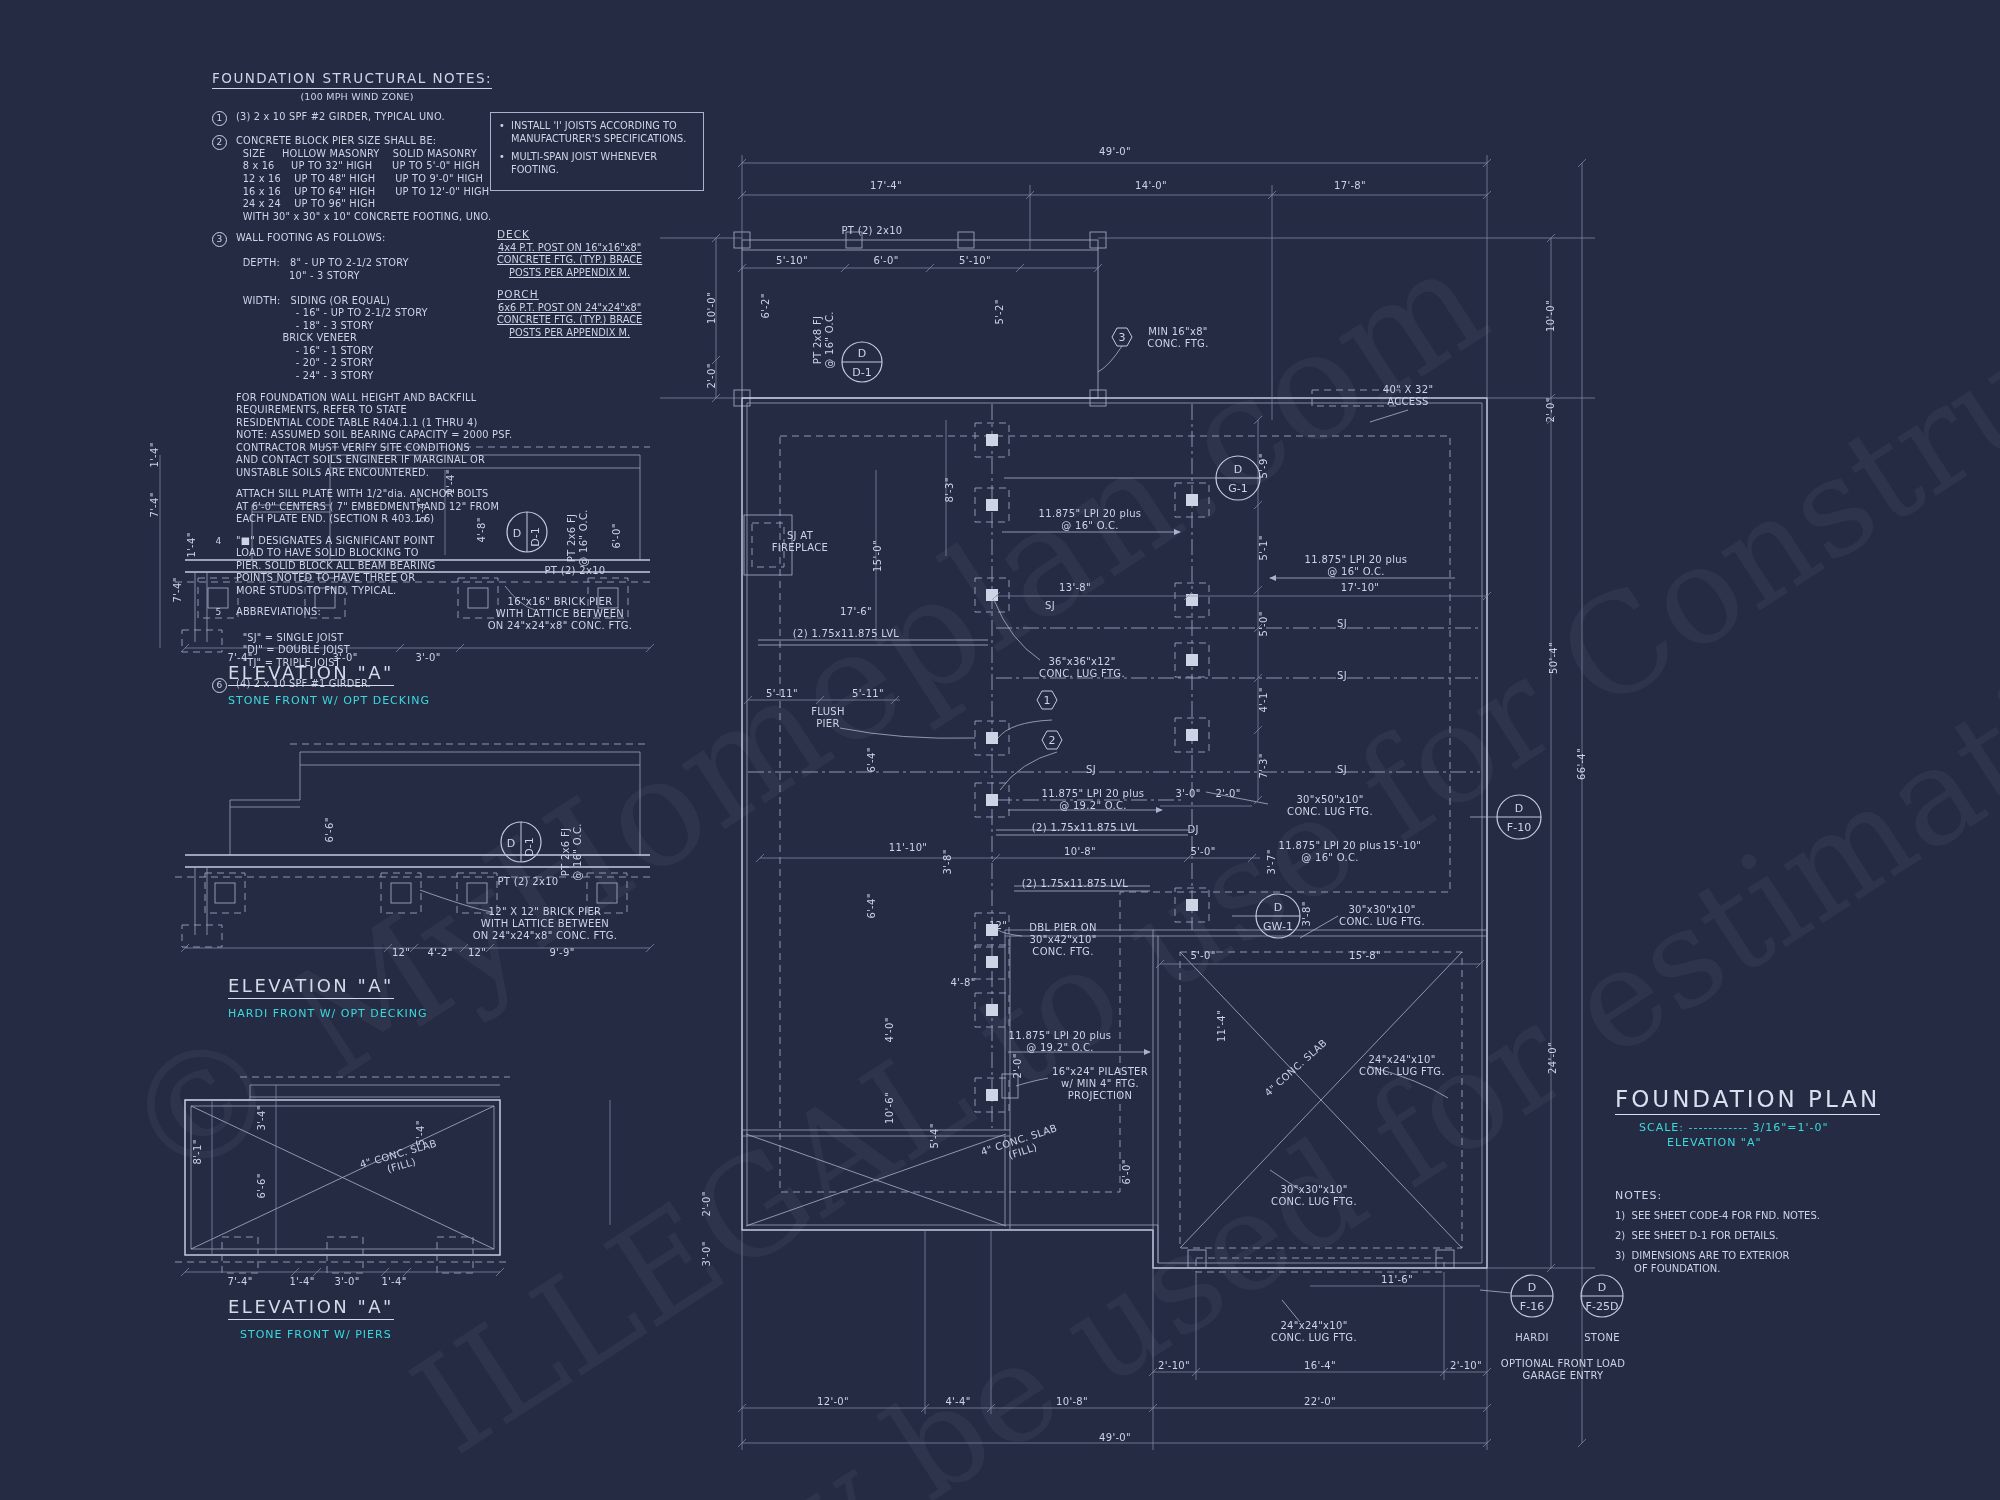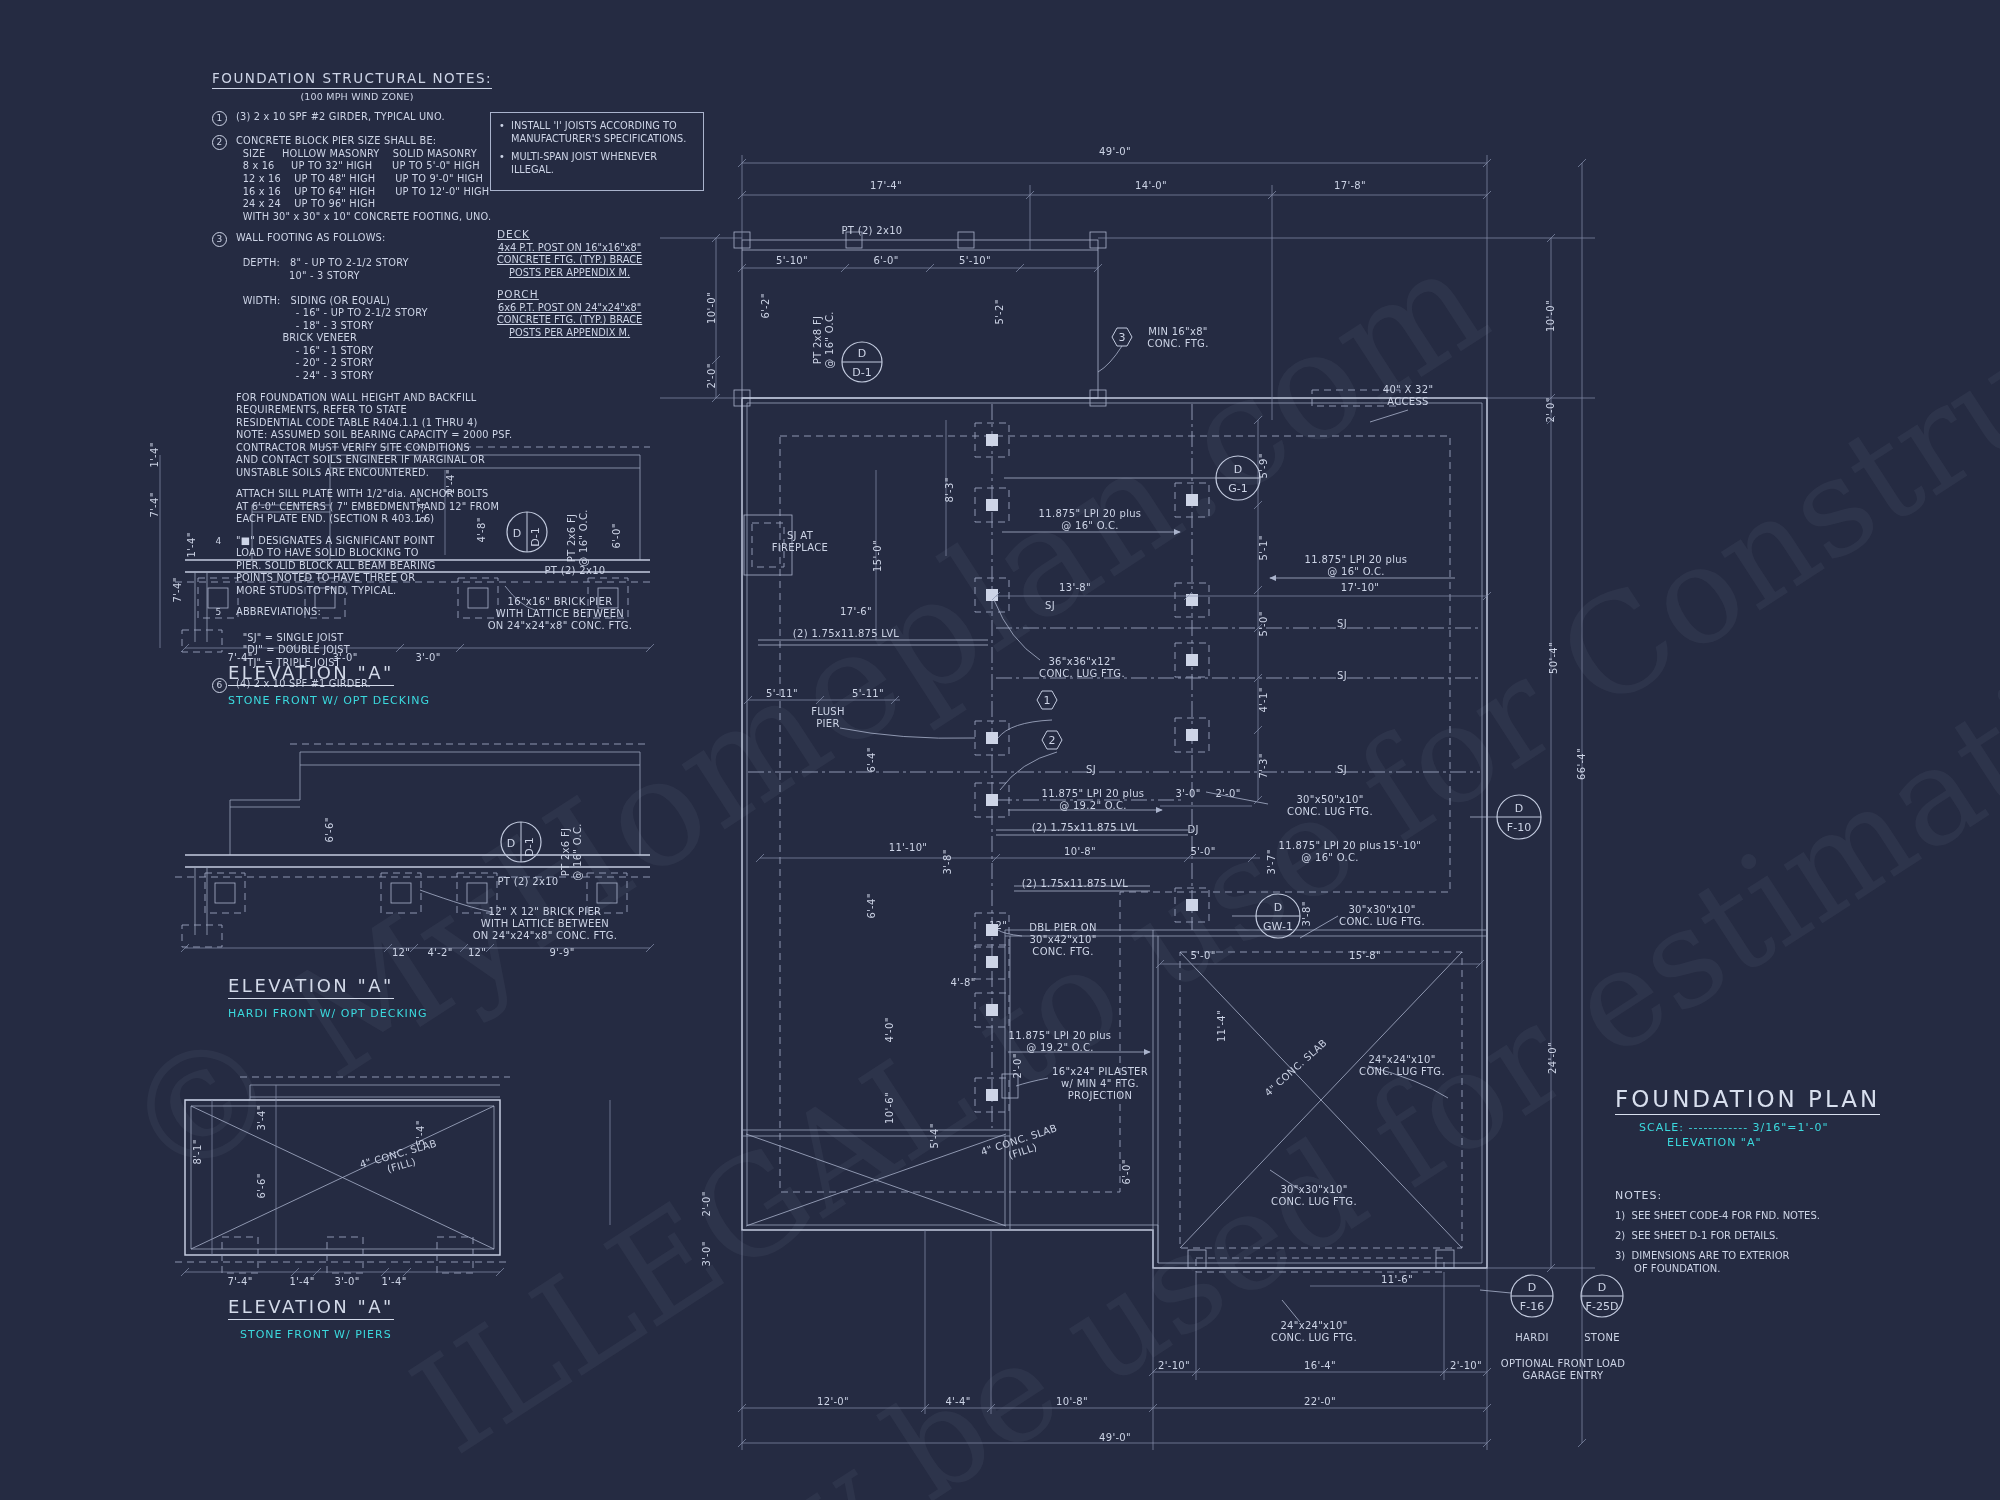--- a/index.html
+++ b/index.html
@@ -375,21 +375,21 @@
     <div class="nrow mk-circle">
         <div class="nmark"><span>6</span></div>
         <div class="ntext">(4) 2 x 10 SPF #1 GIRDER.</div>
       </div>
   </div>
 
   <div id="joistbox">
     <div class="jitem">INSTALL 'I' JOISTS ACCORDING TO
 MANUFACTURER'S SPECIFICATIONS.</div>
     <div class="jitem">MULTI-SPAN JOIST WHENEVER
-ILLEGAL.</div>
+FOOTING.</div>
   </div>
 
   <div class="sidnote" style="left:497px;top:228px;">
     <div class="st">DECK</div>
     <div class="sb">4x4 P.T. POST ON 16"x16"x8"
 CONCRETE FTG. (TYP.) BRACE
 POSTS PER APPENDIX M.</div>
   </div>
   <div class="sidnote" style="left:497px;top:288px;">
     <div class="st">PORCH</div>

